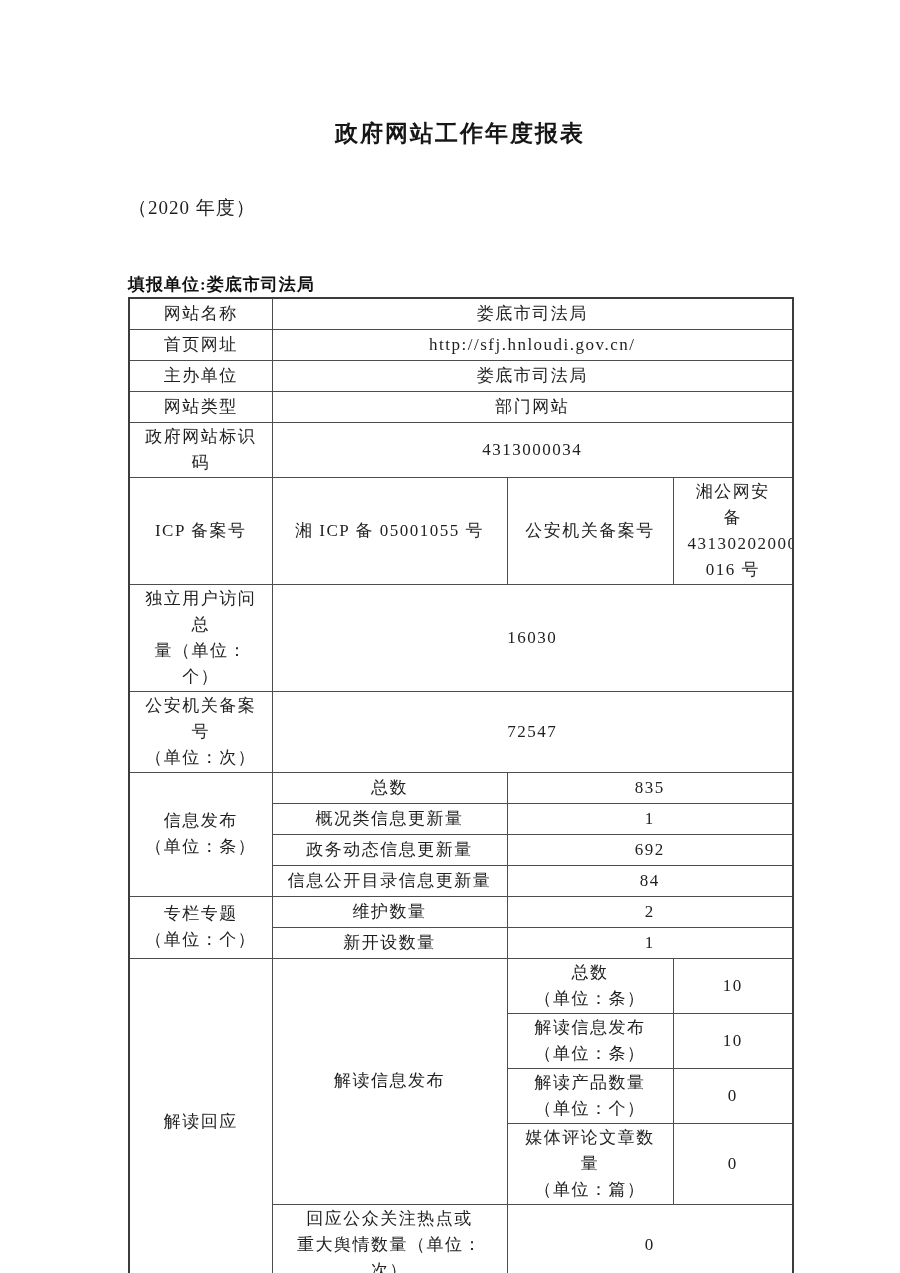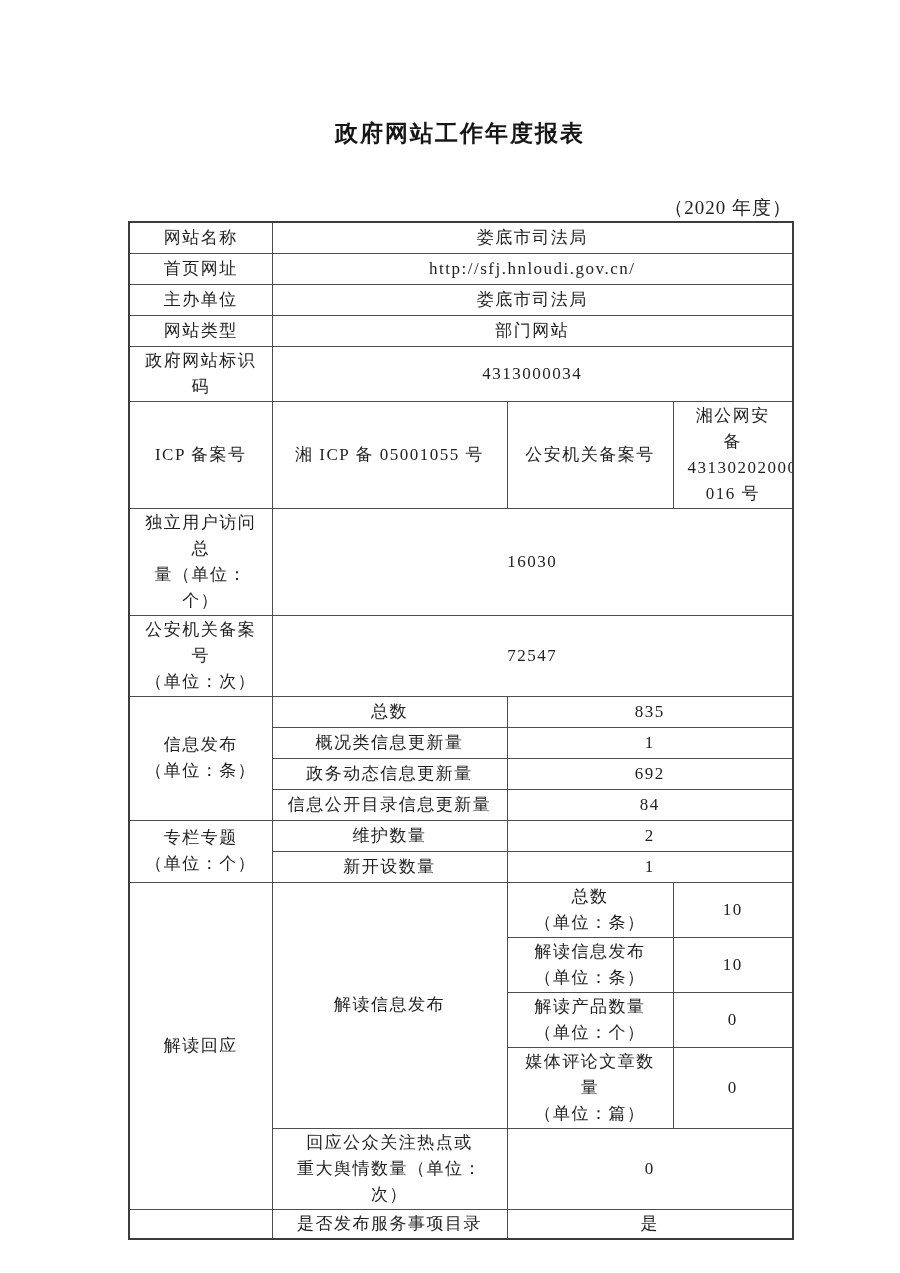--- a/index.html
+++ b/index.html
@@ -22,21 +22,21 @@
     line-height: 46px;
     letter-spacing: 2px;
     text-align: center;
     color: #161616;
   }
   .doc-subtitle {
     margin-top: 38px;
     font-size: 19px;
     line-height: 27px;
     letter-spacing: 1px;
-    text-align: right;
+    text-align: left;
   }
   .reporting-unit {
     margin-top: 52px;
     font-size: 17px;
     line-height: 24px;
     font-weight: bold;
     letter-spacing: 1px;
     color: #111111;
   }
   table.report {
@@ -71,20 +71,21 @@
 </style>
 </head>
 <body>
 
 <div class="doc">
 
   <h1 class="doc-title">政府网站工作年度报表</h1>
 
   <div class="doc-subtitle">（2020 年度）</div>
 
+  <div class="reporting-unit">填报单位:娄底市司法局</div>
 
   <table class="report">
     <colgroup>
       <col style="width:143px">
       <col style="width:235px">
       <col style="width:166px">
       <col style="width:120px">
     </colgroup>
 
     <tbody>

